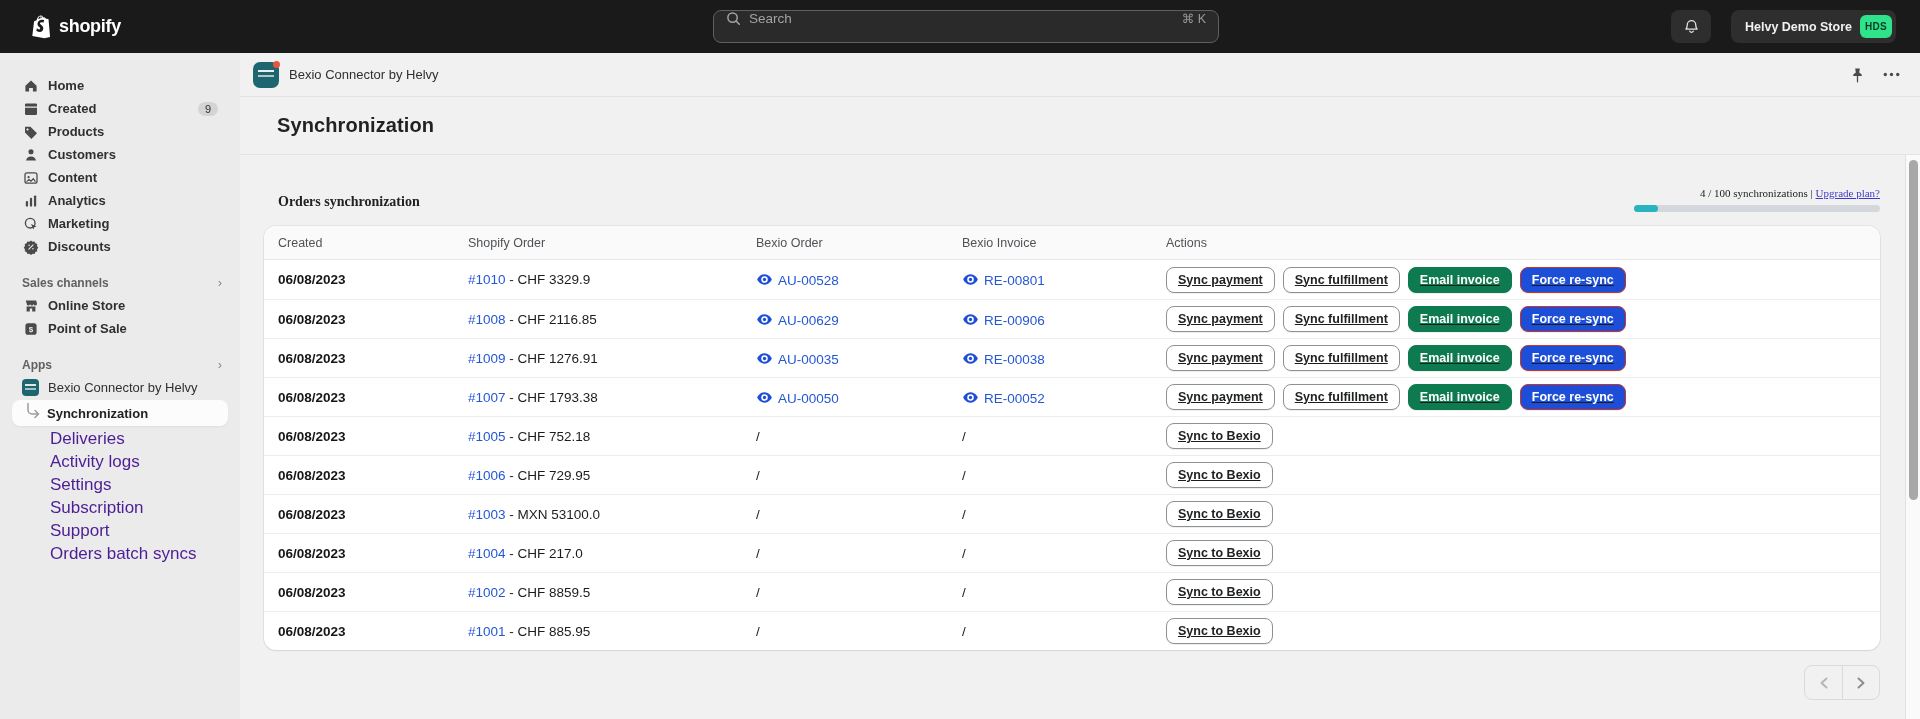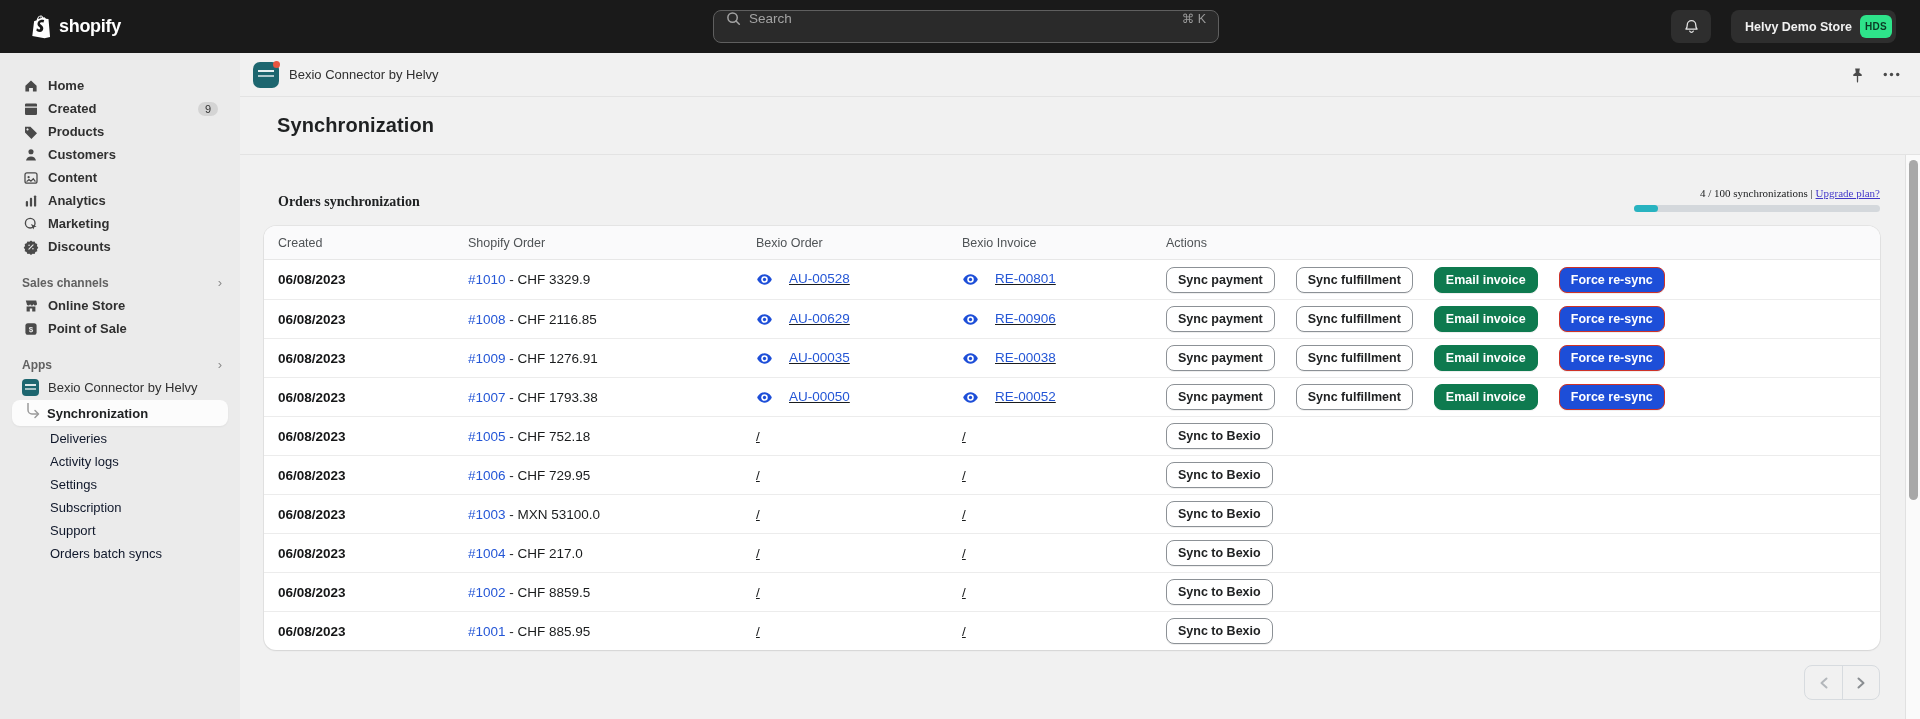--- a/index.html
+++ b/index.html
@@ -34,21 +34,21 @@
   .sidebar { width:240px; background:#ebebeb; padding:21px 12px 0 12px; flex-shrink:0; }
   .nav-item { height:23px; display:flex; align-items:center; gap:8px; padding:0 10px;
     border-radius:8px; cursor:pointer; color:#303030; font-size:13px; font-weight:600; }
   .nav-item .ic { width:18px; display:flex; justify-content:center; }
   .nav-badge { margin-left:auto; background:#d4d4d4; color:#303030; font-size:11px;
     font-weight:400; border-radius:8px; padding:1px 7px; }
   .sec-head { height:23px; display:flex; align-items:center; padding:0 6px 0 10px;
     color:#616161; font-size:12px; font-weight:700; cursor:pointer; }
   .sec-head .chev { margin-left:auto; color:#8a8a8a; font-size:13px; font-weight:400; }
   .sub-item { height:23px; display:flex; align-items:center; padding:0 10px 0 38px;
-    color:#0f172a; font-size:13px; font-weight:400; border-radius:8px; cursor:pointer; }
+    color:#4c1d95; font-size:17px; font-weight:400; border-radius:8px; cursor:pointer; }
   .app-row { height:23px; display:flex; align-items:center; gap:9px; padding:0 10px;
     color:#303030; font-size:13px; font-weight:500; cursor:pointer; }
   .app-mini-icon { width:17px; height:17px; border-radius:4px; background:#1d666f;
     position:relative; flex-shrink:0; }
   .app-mini-icon::after { content:""; position:absolute; left:3px; top:5px; width:11px; height:2px;
     background:rgba(255,255,255,.85); box-shadow:0 4px 0 rgba(255,255,255,.6); }
   .selected-row { height:26px; background:#fcfcfc; border-radius:8px; display:flex;
     align-items:center; gap:6px; padding:0 10px 0 14px; color:#202223; font-size:13px;
     font-weight:700; cursor:pointer; box-shadow:0 1px 2px rgba(0,0,0,.05); margin:1px 0; }
   .mt13 { margin-top:13px; }
@@ -82,22 +82,22 @@
   .card { margin-top:14px; background:#fff; border-radius:12px;
     box-shadow:0 0 0 1px rgba(0,0,0,.05), 0 1px 2px rgba(0,0,0,.07); overflow:hidden; }
   .thead, .trow { display:grid; grid-template-columns:190px 288px 206px 204px auto;
     align-items:center; padding-left:14px; }
   .thead { height:34px; background:#fafafb; border-bottom:1px solid #e7e7e7;
     font-size:12.5px; color:#4f5356; }
   .trow { height:39px; font-size:13.5px; color:#1a1c1d; }
   .trow + .trow { border-top:1px solid #ececec; }
   .created { font-weight:700; color:#151617; }
   .olink { color:#2456d6; text-decoration:none; cursor:pointer; }
-  .bexio-cell { display:flex; align-items:flex-start; gap:16px;text-decoration:underline; }
-  .actions-cell { display:flex; gap:21px; }
+  .bexio-cell { display:flex; align-items:flex-end; gap:5px; }
+  .actions-cell { display:flex; gap:8px;text-decoration:underline; }
   .btn { font-family:"Liberation Sans",sans-serif; font-size:12.5px; font-weight:600;
     padding:5px 11px; border-radius:8px; background:#fff; border:1px solid #8c9196;
     color:#202223; cursor:pointer; box-shadow:0 1px 0 rgba(26,26,26,.07); white-space:nowrap; }
   .btn.green { background:#0e7a4f; border-color:#0e7a4f; color:#fff; }
   .btn.red { background:#1d4ed8; border-color:#cf3227; color:#fff; }
 
   
   .pager-row { display:flex; justify-content:flex-end; margin-top:15px; }
   .pager { display:flex; border:1px solid #d7dbdf; border-radius:8px; overflow:hidden; }
   .pager button { width:37px; height:33px; background:transparent; border:none;

